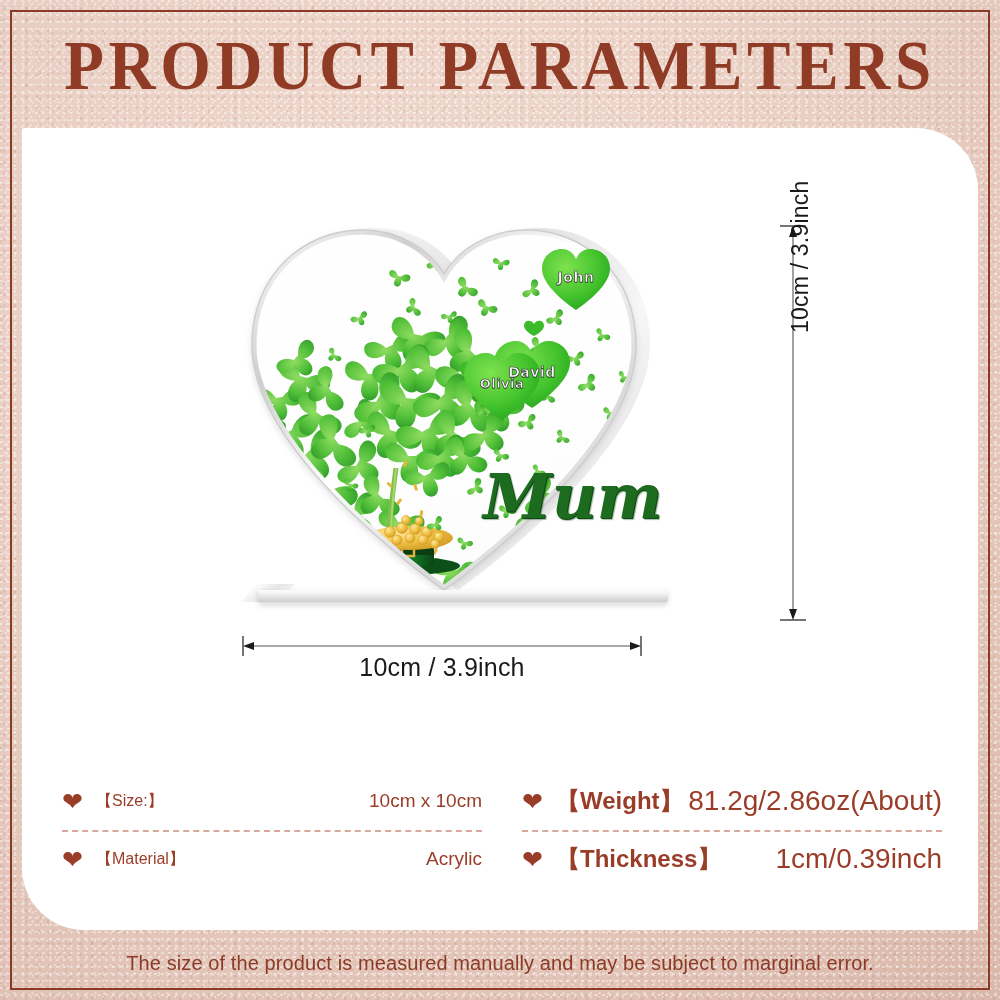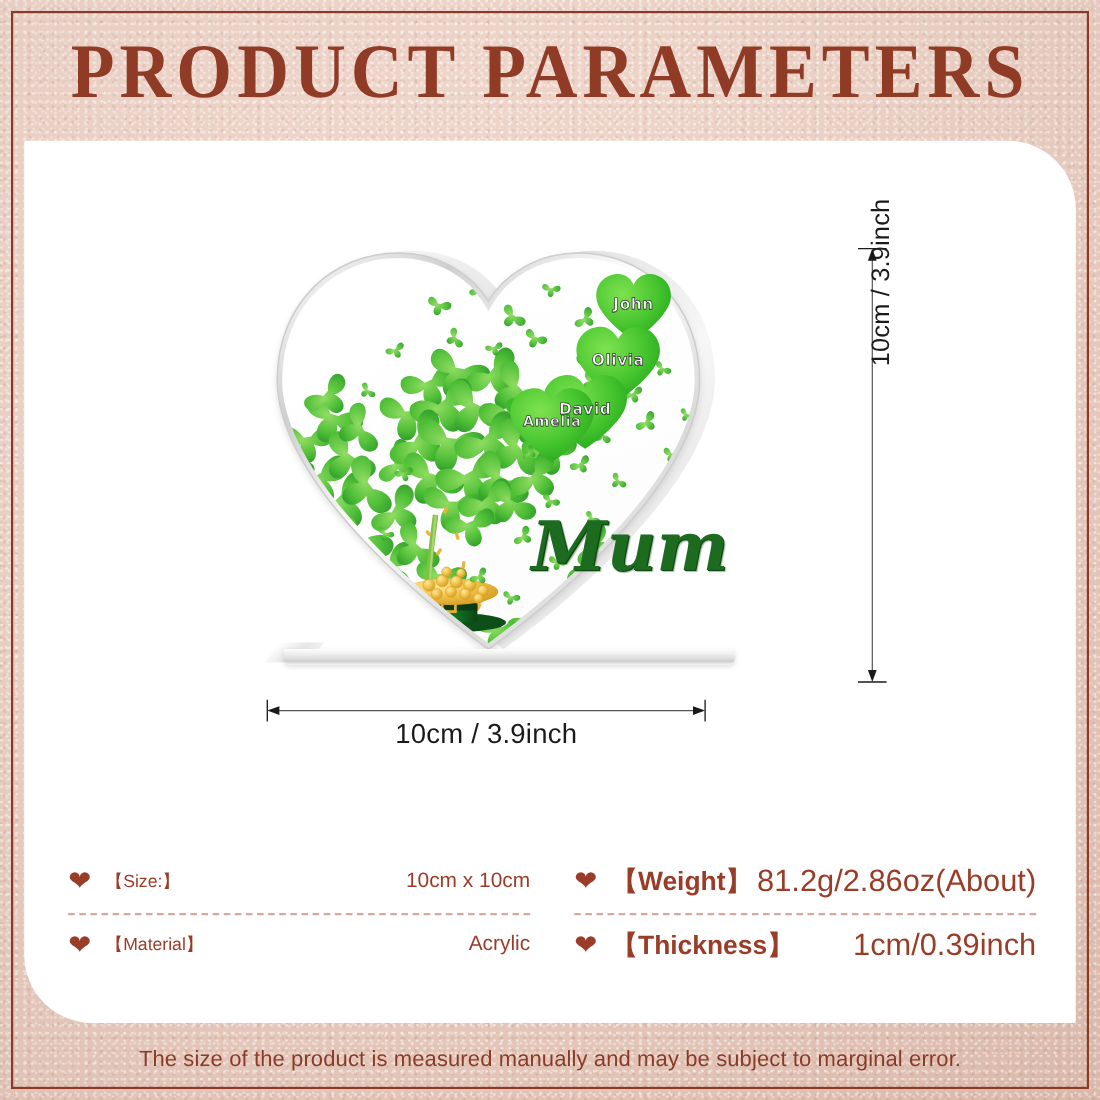--- a/index.html
+++ b/index.html
@@ -570,39 +570,33 @@
             <stop offset="0%" stop-color="#7ee24f"></stop>
                 <stop offset="60%" stop-color="#45c42e"></stop>
                 <stop offset="100%" stop-color="#23a31c"></stop>
           </radialGradient>
             </defs>
           <path d="M38,64 C38,64 4,42 4,23 C4,10 14,3 24,3 C31,3 36,8 38,13 C40,8 45,3 52,3 C62,3 72,10 72,23 C72,42 38,64 38,64 Z" fill="url(#nhG1)"></path>
         </svg>
         <span>John</span>
       </div>
 
-      <div class="nameheart" style="left:282px;top:96px;width:84px;height:72px;font-size:14px;line-height:68px;">
-        <svg viewBox="0 0 84 72" style="position:absolute;left:0;top:0;width:84px;height:72px;">
-          <path d="M42,70 C42,70 4,46 4,25 C4,11 15,3 26,3 C34,3 39,9 42,14 C45,9 50,3 58,3 C69,3 80,11 80,25 C80,46 42,70 42,70 Z" fill="url(#nhG1)"></path>
-        </svg>
-        <span>Olivia</span>
-      </div>
 
       <div class="nameheart" style="left:252px;top:140px;width:84px;height:72px;font-size:14px;line-height:68px;text-decoration:underline;">
         <svg viewBox="0 0 84 72" style="position:absolute;left:0;top:0;width:84px;height:72px;">
           <path d="M42,70 C42,70 4,46 4,25 C4,11 15,3 26,3 C34,3 39,9 42,14 C45,9 50,3 58,3 C69,3 80,11 80,25 C80,46 42,70 42,70 Z" fill="url(#nhG1)"></path>
         </svg>
         <span>David</span>
       </div>
 
       <div class="nameheart" style="left:222px;top:152px;width:84px;height:72px;font-size:13px;line-height:68px;">
         <svg viewBox="0 0 84 72" style="position:absolute;left:0;top:0;width:84px;height:72px;">
           <path d="M42,70 C42,70 4,46 4,25 C4,11 15,3 26,3 C34,3 39,9 42,14 C45,9 50,3 58,3 C69,3 80,11 80,25 C80,46 42,70 42,70 Z" fill="url(#nhG1)"></path>
         </svg>
-        <span>Amelia</span>
+        <span>Olivia</span>
       </div>
 
       <div class="mum" style="left:232px;top:262px;font-size:62px;margin-left:13px;">Mum</div>
 
       <div class="base-skew"></div>
       <div class="base-strip"></div>
     </div>
 
     <svg class="dim-v" viewBox="0 0 40 400">
       <line x1="8" y1="3" x2="34" y2="3" stroke="#1a1a1a" stroke-width="1.2"></line>

